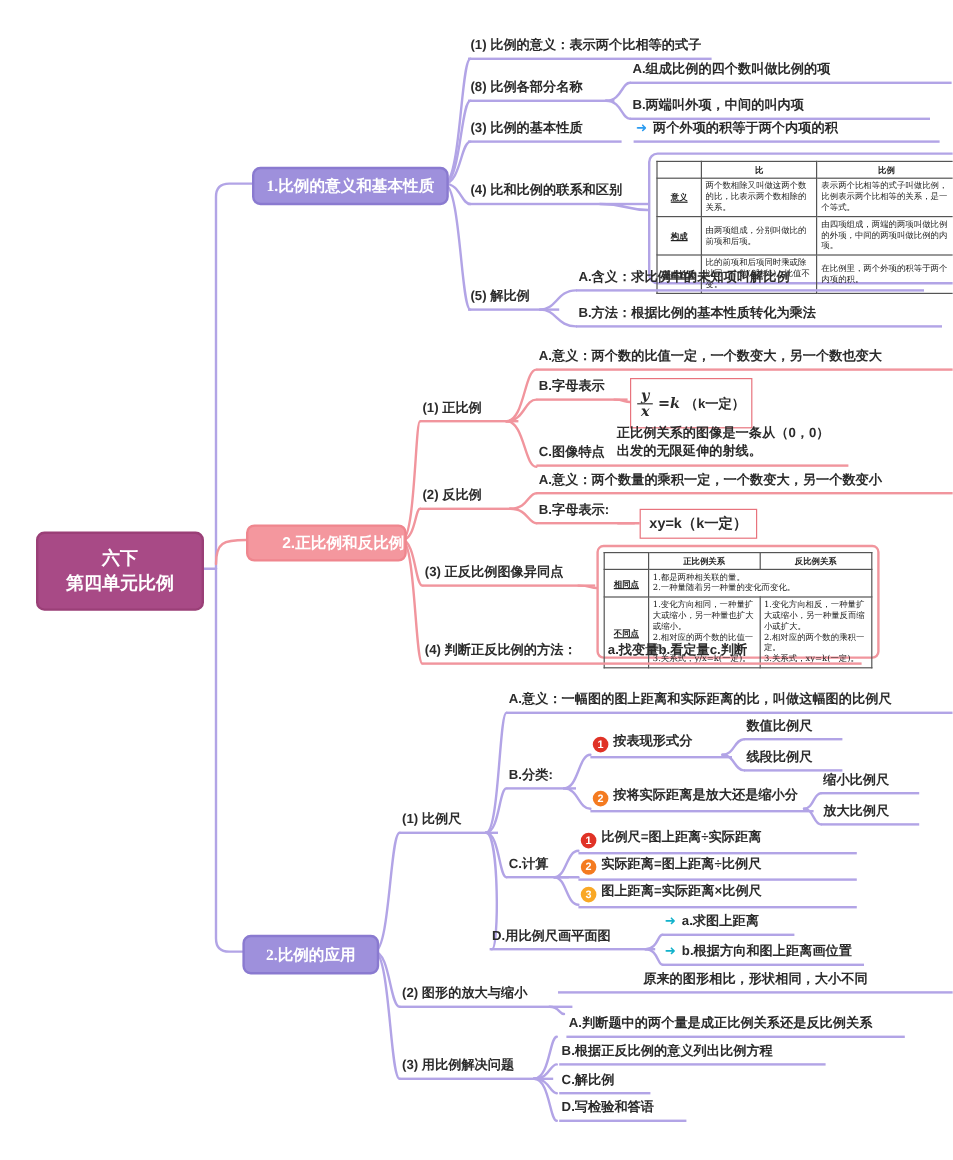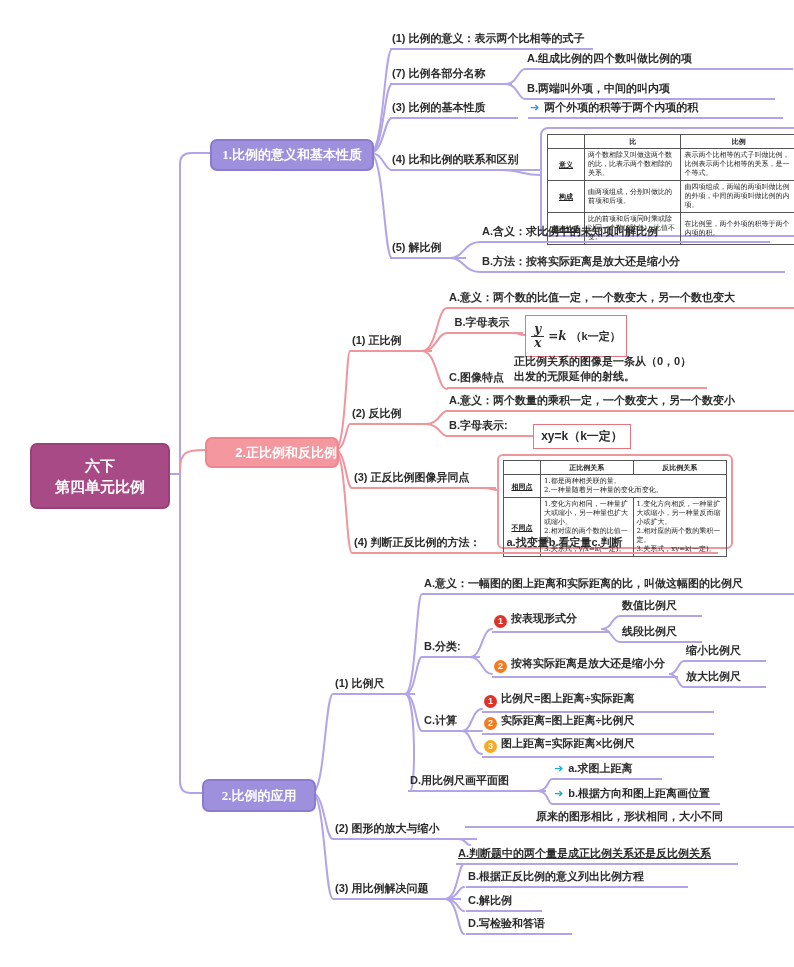--- a/index.html
+++ b/index.html
@@ -106,21 +106,21 @@
     <span>1.比例的意义和基本性质</span>
   </div>
   <div class="box pinkbox" style="left:205px;top:437px;width:130px;height:27px;">
     <span>2.正比例和反比例</span>
   </div>
   <div class="box purplebox" style="left:202px;top:779px;width:110px;height:29px;">
     <span>2.比例的应用</span>
   </div>
 
   <div class="leaf" style="left:390px;top:29px;">(1) 比例的意义：表示两个比相等的式子</div>
-  <div class="leaf" style="left:390px;top:64px;width:112px;">(7) 比例各部分名称</div>
+  <div class="leaf" style="left:390px;top:64px;width:112px;">(8) 比例各部分名称</div>
   <div class="leaf" style="left:525px;top:79px;width:240px;">B.两端叫外项，中间的叫内项</div>
   <div class="leaf" style="left:525px;top:49px;width:258px;">A.组成比例的四个数叫做比例的项</div>
   <div class="leaf" style="left:390px;top:98px;width:118px;">(3) 比例的基本性质</div>
   <div class="leaf" style="left:528px;top:98px;width:245px;">
     <span class="arrow-blue">➜</span><span>两个外项的积等于两个内项的积</span>
   </div>
   <div class="leaf" style="left:390px;top:150px;width:145px;">(4) 比和比例的联系和区别</div>
 
   <div class="tblwrap" style="left:540px;top:127px;width:250px;height:96px;">
     <table class="hand">
@@ -144,25 +144,25 @@
         <td class="rh">基本性质</td>
         <td class="pre">比的前项和后项同时乘或除以同一个数(0除外)，比值不变。</td>
         <td class="pre">在比例里，两个外项的积等于两个内项的积。</td>
       </tr>
     </tbody>
       </table>
   </div>
 
   <div class="leaf" style="left:390px;top:238px;width:66px;">(5) 解比例</div>
   <div class="leaf" style="left:480px;top:222px;width:280px;">A.含义：求比例中的未知项叫解比例</div>
-  <div class="leaf" style="left:480px;top:252px;width:295px;">B.方法：按将实际距离是放大还是缩小分</div>
+  <div class="leaf" style="left:480px;top:252px;width:295px;">B.方法：根据比例的基本性质转化为乘法</div>
 
   <div class="leaf red" style="left:350px;top:331px;width:72px;">(1) 正比例</div>
   <div class="leaf red" style="left:447px;top:288px;width:340px;">A.意义：两个数的比值一定，一个数变大，另一个数也变大</div>
-  <div class="leaf red" style="left:447px;top:313px;width:66px;text-align:center;">B.字母表示</div>
+  <div class="leaf red" style="left:447px;top:313px;width:66px;">B.字母表示</div>
 
   <div class="fbox" style="left:525px;top:315px;width:100px;height:40px;">
     <span class="frac">
       <span class="num">y</span>
         <span>x</span>
     </span>
     <span class="feq">=k</span>
     <span style="font-size:11px;">（k一定）</span>
   </div>
 
@@ -246,18 +246,18 @@
   <div class="leaf" style="left:552px;top:784px;width:158px;">
     <span class="arrow-teal">➜</span><span>b.根据方向和图上距离画位置</span>
   </div>
 
   <div class="leaf" style="left:333px;top:819px;width:134px;">(2) 图形的放大与缩小</div>
   <div class="leaf twoLine" style="left:465px;top:807px;width:325px;white-space:normal;">
     <div class="l2">原来的图形相比，形状相同，大小不同</div>
   </div>
 
   <div class="leaf" style="left:333px;top:879px;width:118px;">(3) 用比例解决问题</div>
-  <div class="leaf" style="left:456px;top:844px;width:272px;text-decoration:underline;">A.判断题中的两个量是成正比例关系还是反比例关系</div>
+  <div class="leaf" style="left:472px;top:844px;width:272px;">A.判断题中的两个量是成正比例关系还是反比例关系</div>
   <div class="leaf" style="left:466px;top:867px;width:212px;">B.根据正反比例的意义列出比例方程</div>
   <div class="leaf" style="left:466px;top:891px;width:66px;">C.解比例</div>
   <div class="leaf" style="left:466px;top:914px;width:96px;">D.写检验和答语</div>
 
 </div>
 
 </body></html>

